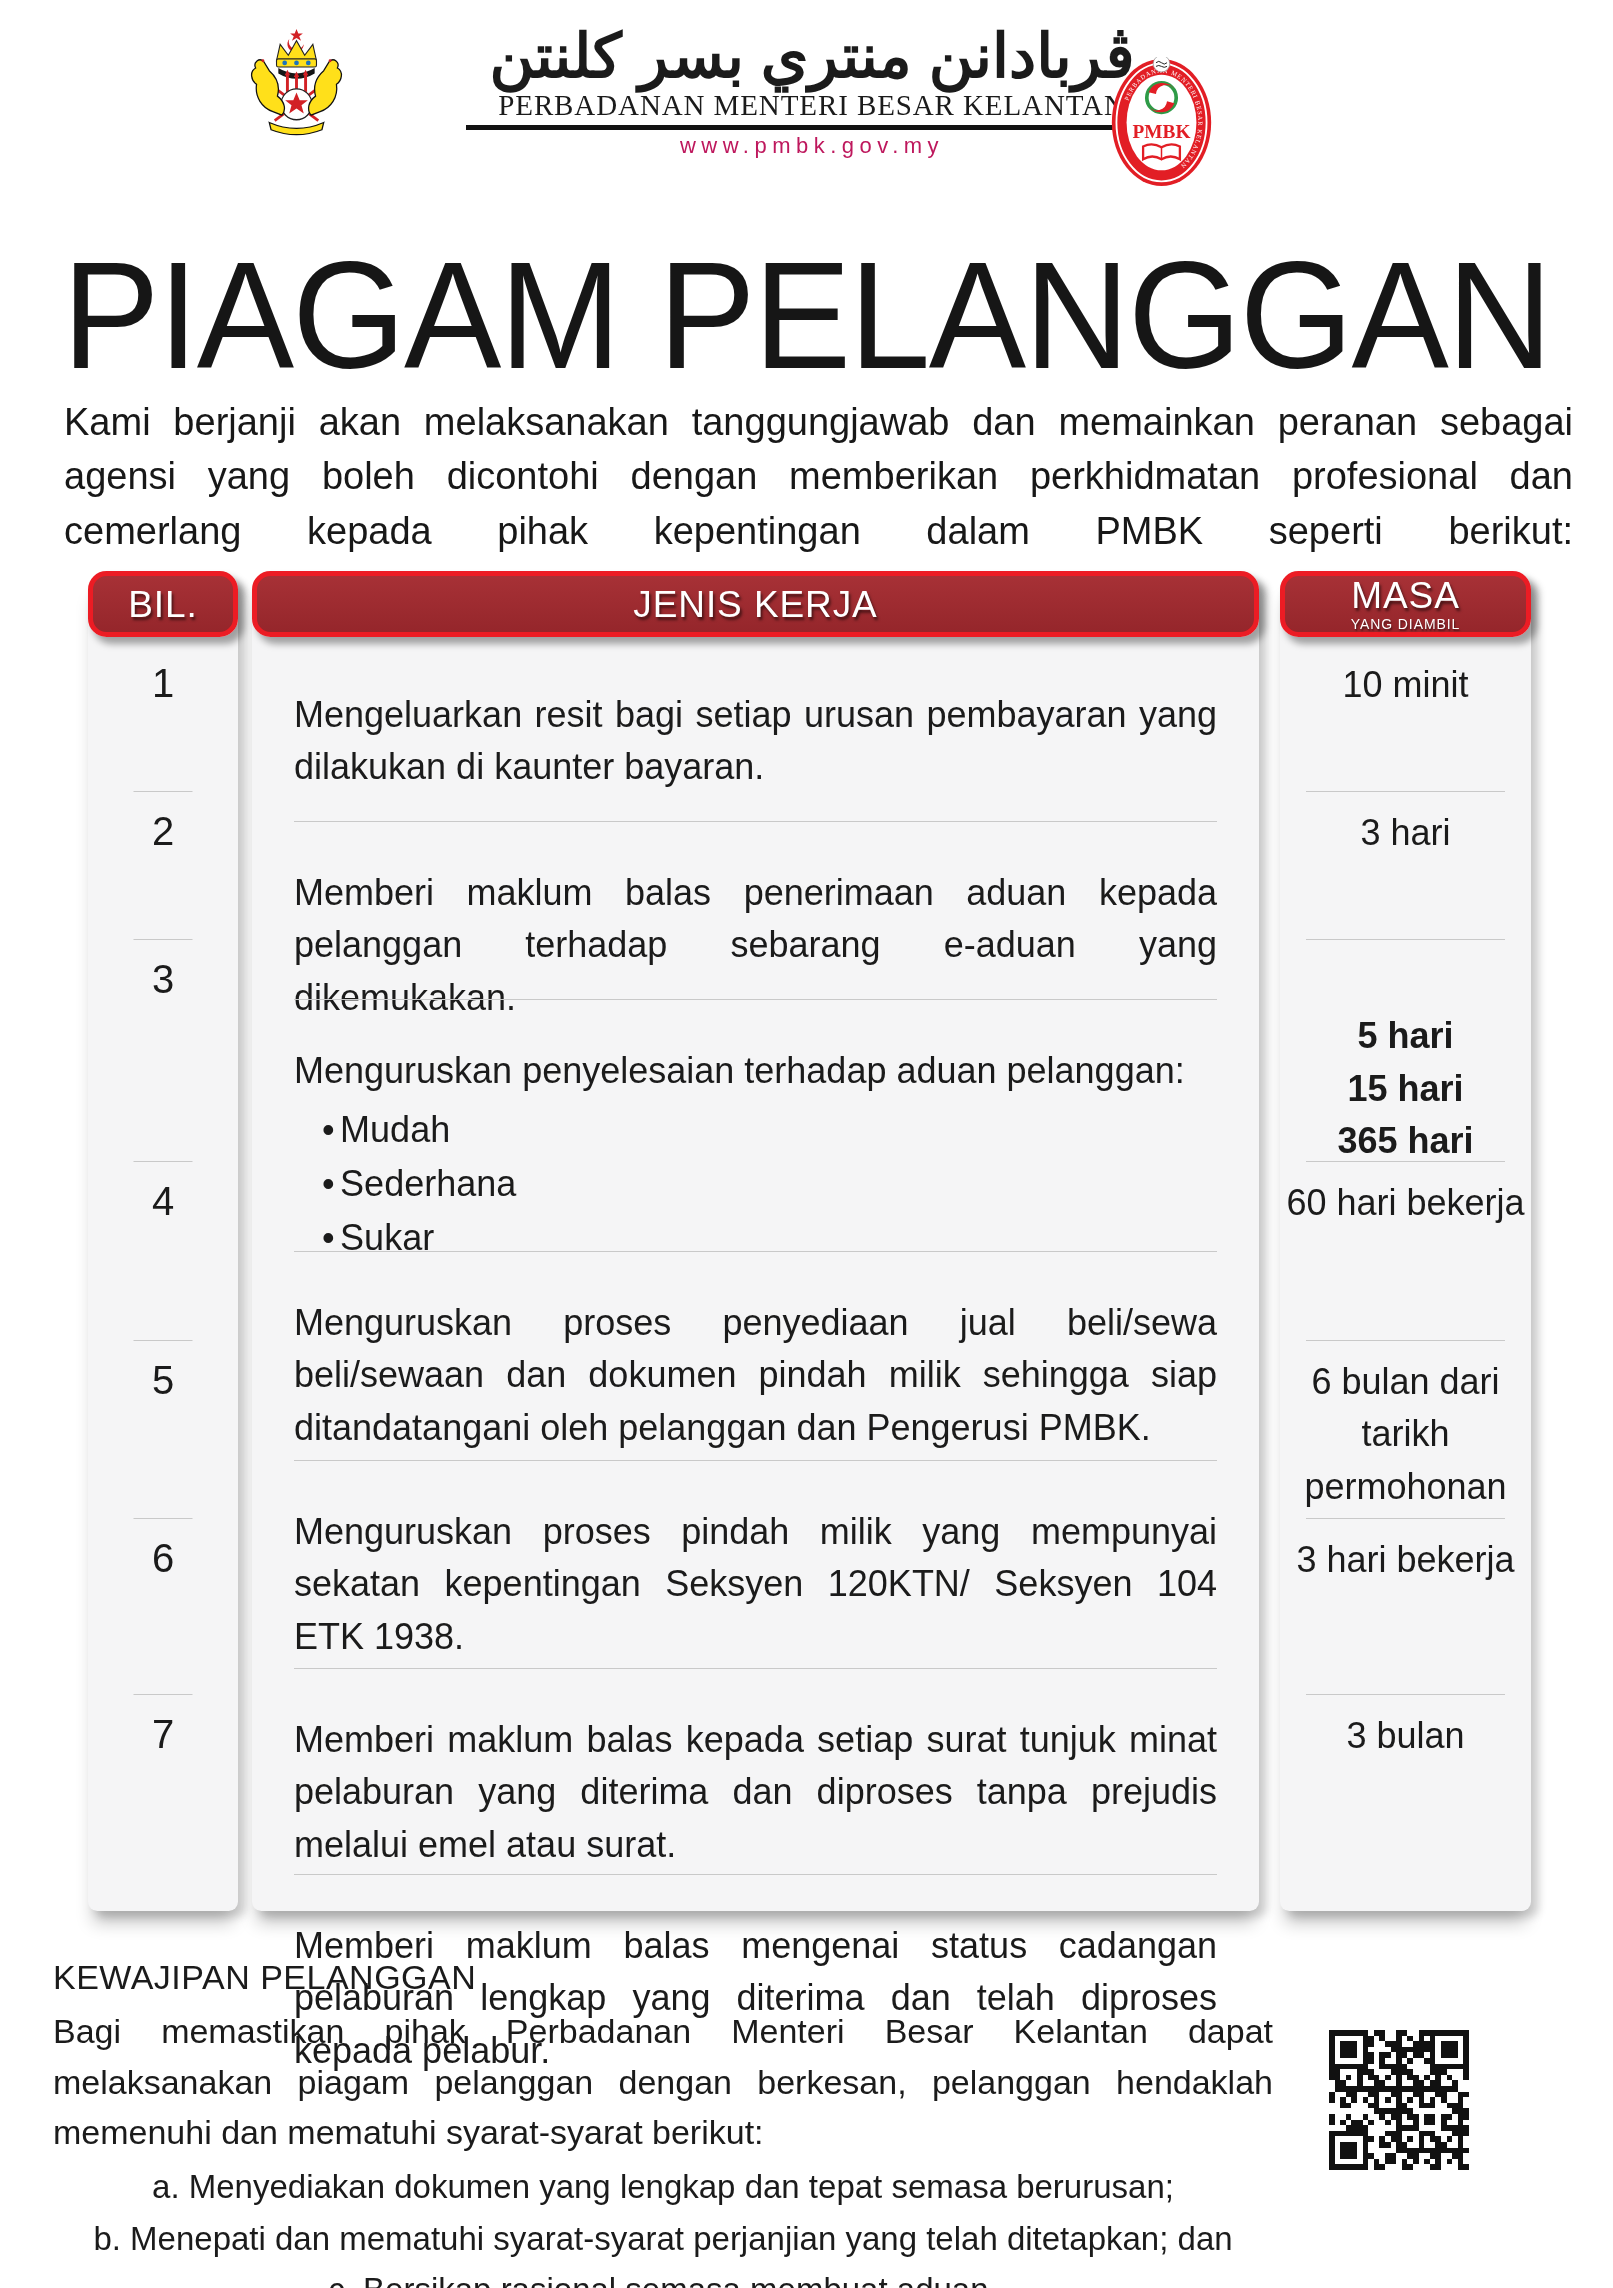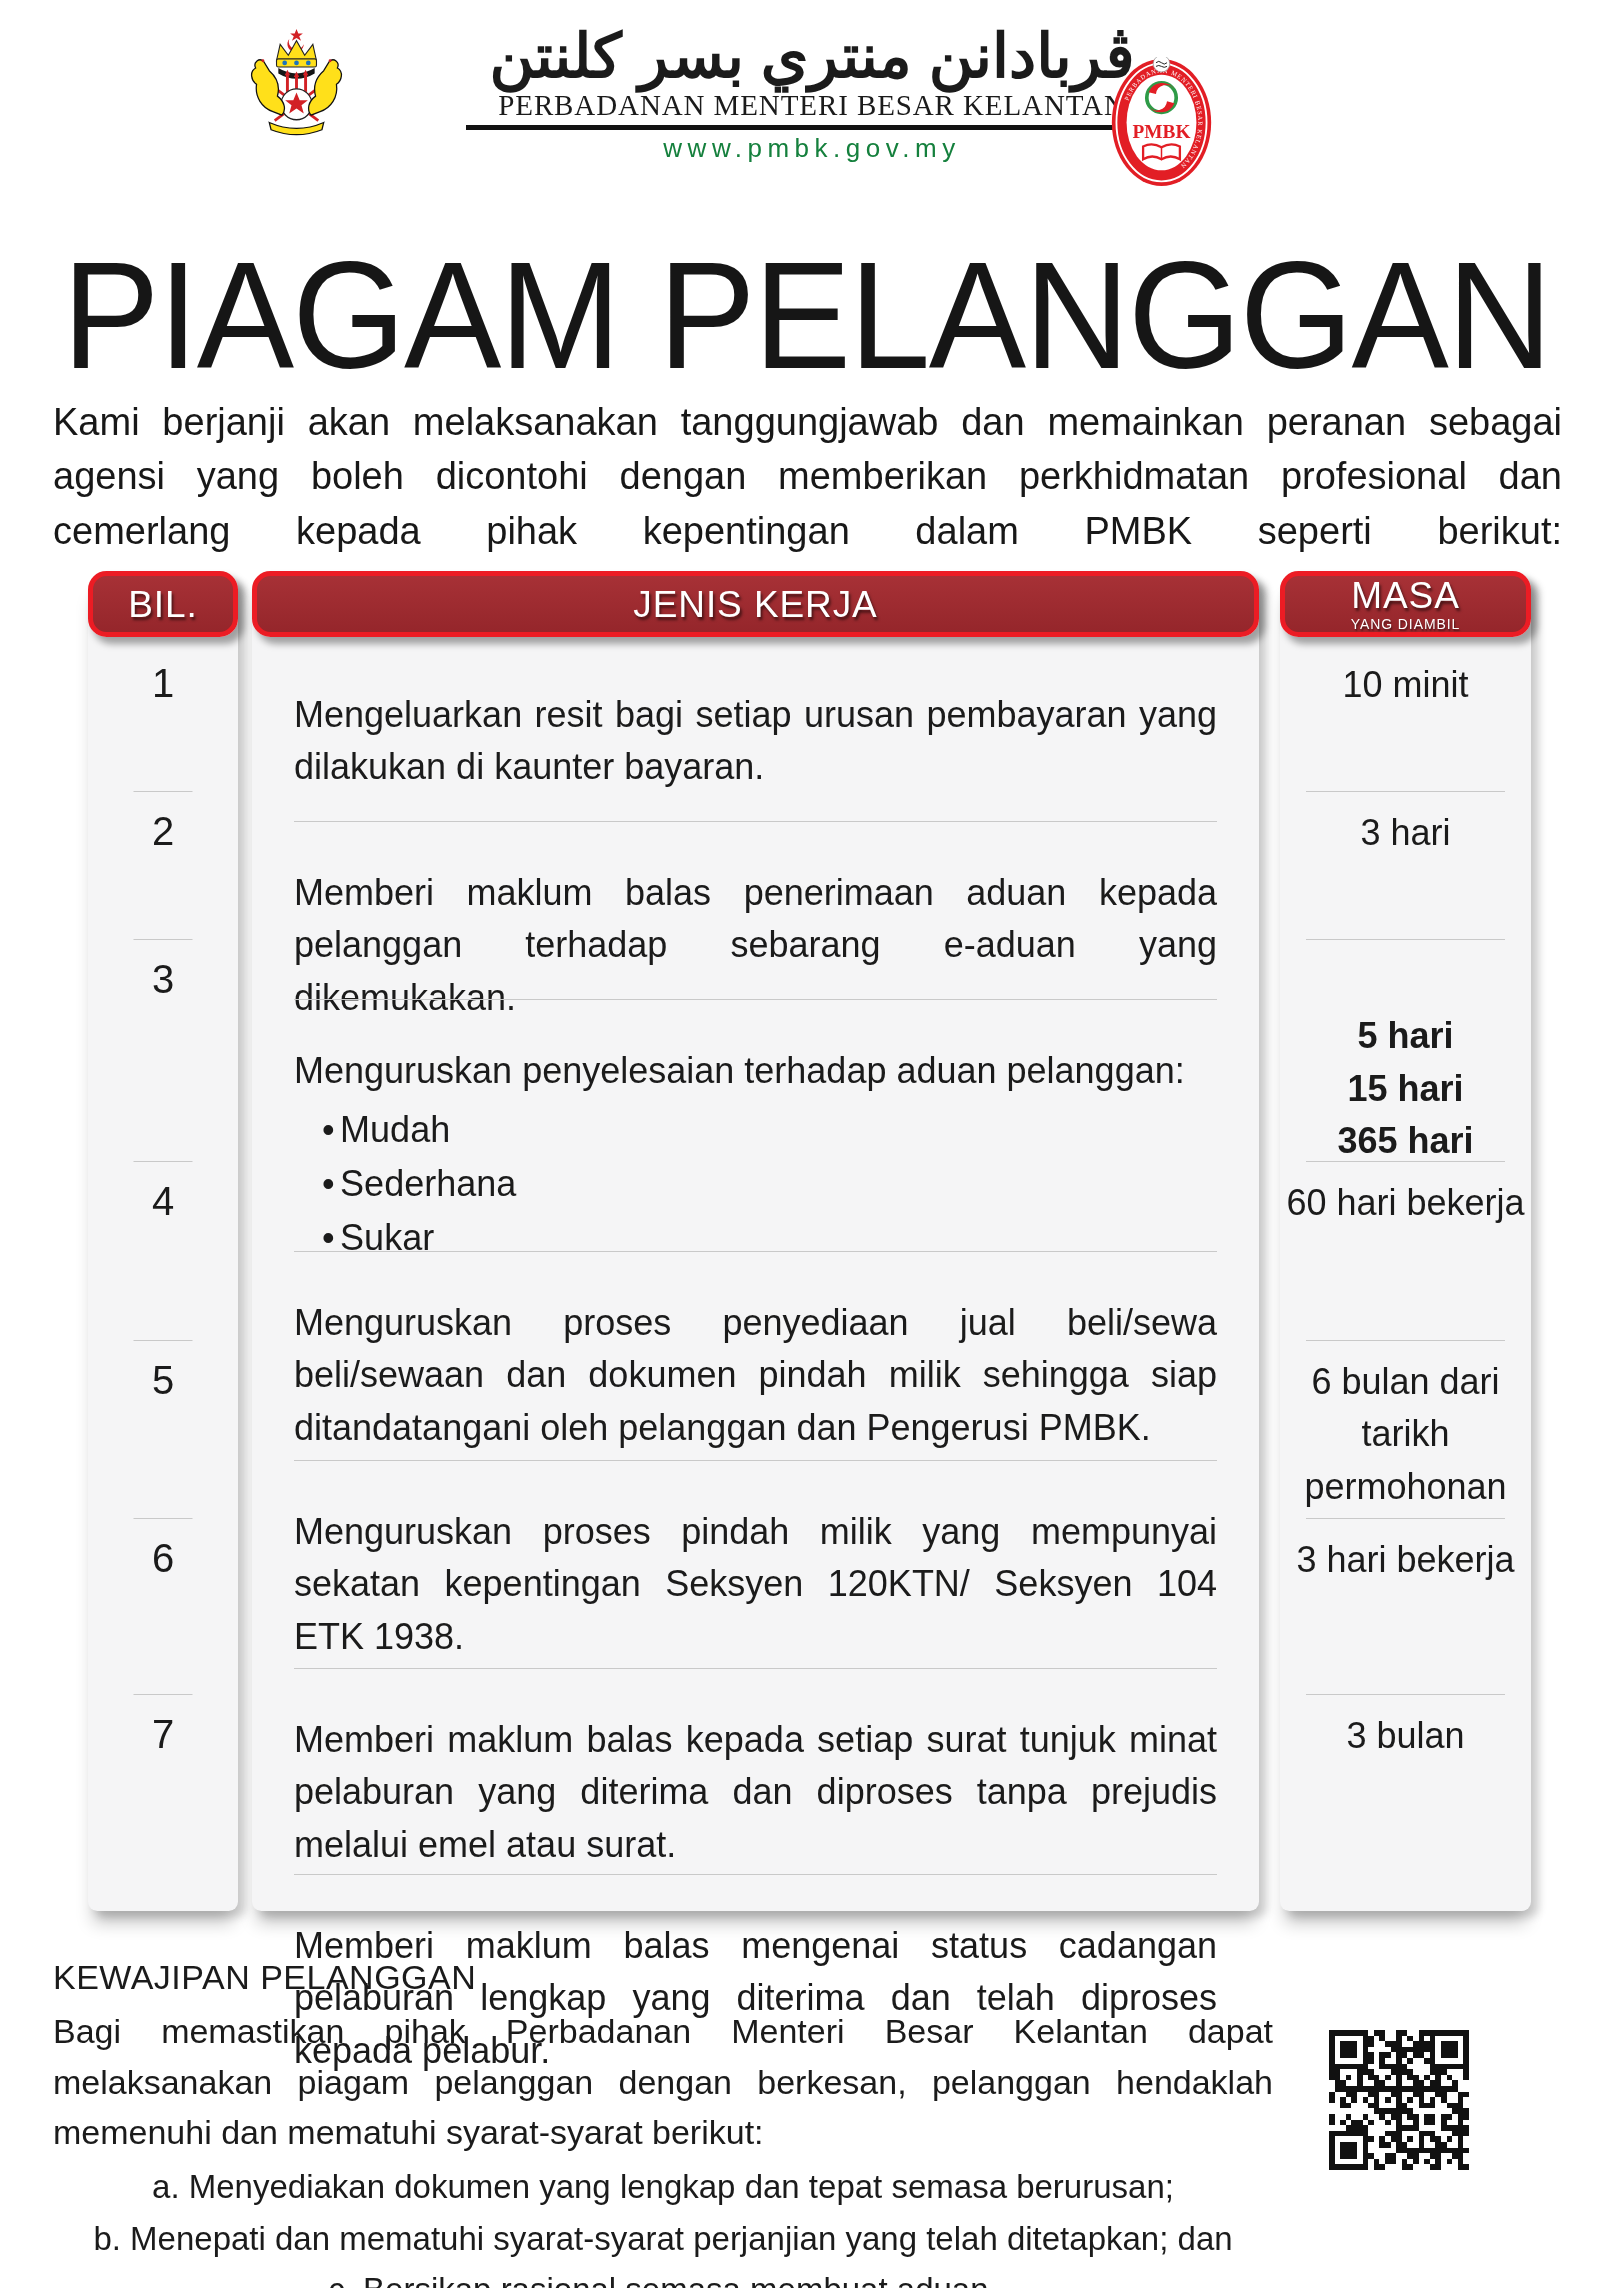--- a/index.html
+++ b/index.html
@@ -6,28 +6,28 @@
   body{width:1613px;height:2289px;position:relative;overflow:hidden;
        font-family:"Liberation Sans",sans-serif;color:#1b1b1b;}
   .page{position:absolute;inset:0;}
 
   
   .crest{position:absolute;left:242px;top:28px;width:109px;height:109px;}
   .masthead{position:absolute;left:429px;top:26px;width:766px;text-align:center;}
   .jawi{font-size:61px;font-weight:bold;line-height:1;white-space:nowrap;direction:rtl;}
   .org{font-family:"Liberation Serif",serif;font-size:29px;letter-spacing:0.9px;margin-top:1.8px;white-space:nowrap;}
   .rule{height:4.6px;background:#121212;margin:3.7px 37px 2.8px 37px;}
-  .site{font-size:26px;letter-spacing:5.5px;color:#15803d;}
+  .site{font-size:22px;letter-spacing:5.5px;color:#be185d;}
   .pmbk-logo{position:absolute;left:1110px;top:57px;width:103px;height:131px;}
 
   
   .title{position:absolute;left:0;top:229px;width:100%;margin:0;text-align:center;
          font-size:146px;font-weight:400;letter-spacing:-1.8px;color:#161616;
          transform:scaleY(1.04);transform-origin:top;}
-  .intro{position:absolute;left:53px;top:395px;width:1509px;margin:0;
+  .intro{position:absolute;left:64px;top:395px;width:1509px;margin:0;
          font-size:38px;line-height:1.43;text-align:justify;text-align-last:justify;color:#181818;}
 
   
   .ctable{position:absolute;left:88px;top:571px;width:1443px;height:1340px;display:flex;}
   .col{position:relative;}
   .col-bil{width:150px;margin-right:14px;}
   .col-jenis{width:1007px;margin-right:21px;}
   .col-masa{width:251px;}
   .hbox{position:relative;z-index:2;height:66px;box-sizing:border-box;
         background:linear-gradient(#a73136,#95262b);

